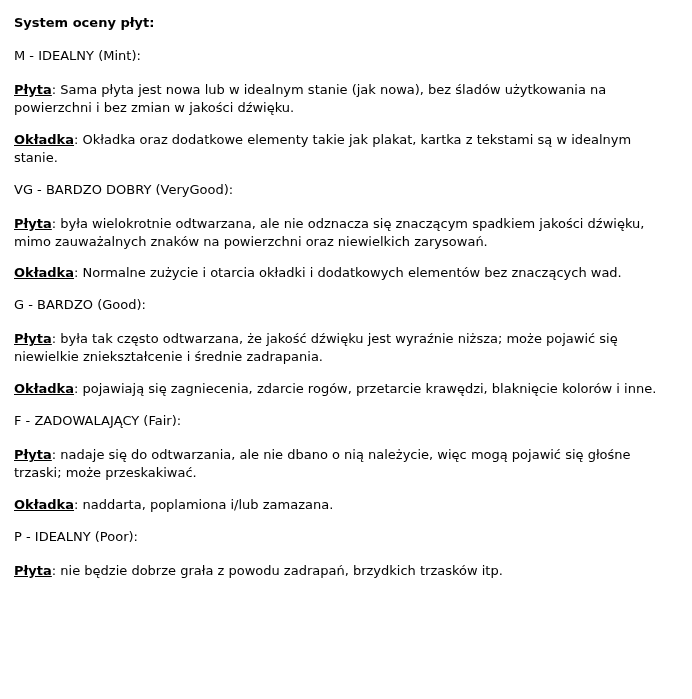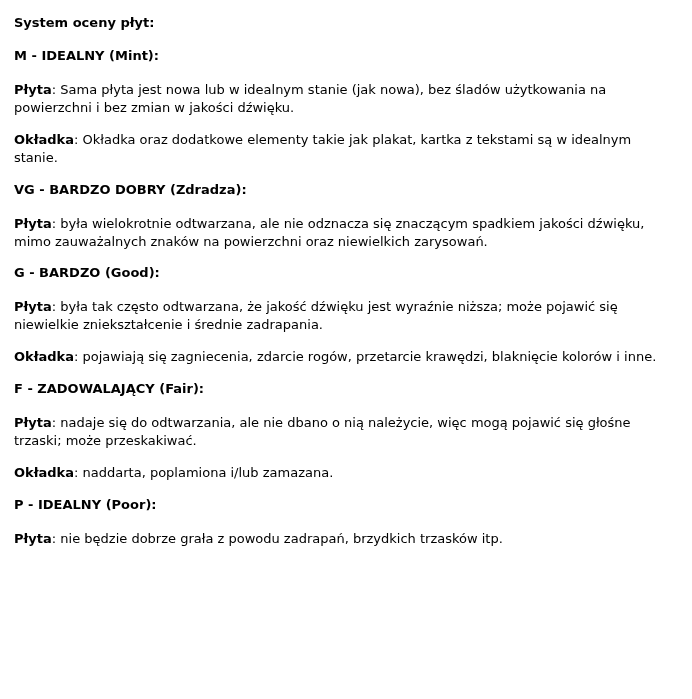--- a/index.html
+++ b/index.html
@@ -17,48 +17,50 @@
       width: 692px;
       box-sizing: border-box;
       padding: 14px 18px 10px 14px;
     }
     .title {
       margin: 0 0 15px 0;
       font-weight: bold;
     }
     .heading {
       margin: 0 0 16px 0;
-      font-weight: bold;
+      font-weight: normal;
     }
     .para {
       margin: 0 0 14px 0;
     }
     .label {
       font-weight: bold;
+      text-decoration: underline;
     }
   </style>
 </head>
 <body>
 
 <div class="doc">
 
   <p class="title">System oceny płyt:</p>
 
   <section>
     <p class="heading">M - IDEALNY (Mint):</p>
     <p class="para"><span class="label">Płyta</span><span>: Sama płyta jest nowa lub w idealnym stanie (jak nowa), bez śladów użytkowania na powierzchni i bez zmian w jakości dźwięku.</span></p>
     <p class="para"><span class="label">Okładka</span><span>: Okładka oraz dodatkowe elementy takie jak plakat, kartka z tekstami są w idealnym stanie.</span></p>
   </section>
 
   <section>
   </section>
 
   <section>
-    <p class="heading">VG - BARDZO DOBRY (Zdradza):</p>
+    <p class="heading">VG - BARDZO DOBRY (VeryGood):</p>
     <p class="para"><span class="label">Płyta</span><span>: była wielokrotnie odtwarzana, ale nie odznacza się znaczącym spadkiem jakości dźwięku, mimo zauważalnych znaków na powierzchni oraz niewielkich zarysowań.</span></p>
+    <p class="para"><span class="label">Okładka</span><span>: Normalne zużycie i otarcia okładki i dodatkowych elementów bez znaczących wad.</span></p>
   </section>
 
   <section>
     <p class="heading">G - BARDZO (Good):</p>
     <p class="para"><span class="label">Płyta</span><span>: była tak często odtwarzana, że jakość dźwięku jest wyraźnie niższa; może pojawić się niewielkie zniekształcenie i średnie zadrapania.</span></p>
     <p class="para"><span class="label">Okładka</span><span>: pojawiają się zagniecenia, zdarcie rogów, przetarcie krawędzi, blaknięcie kolorów i inne.</span></p>
   </section>
 
   <section>
     <p class="heading">F  - ZADOWALAJĄCY (Fair):</p>

